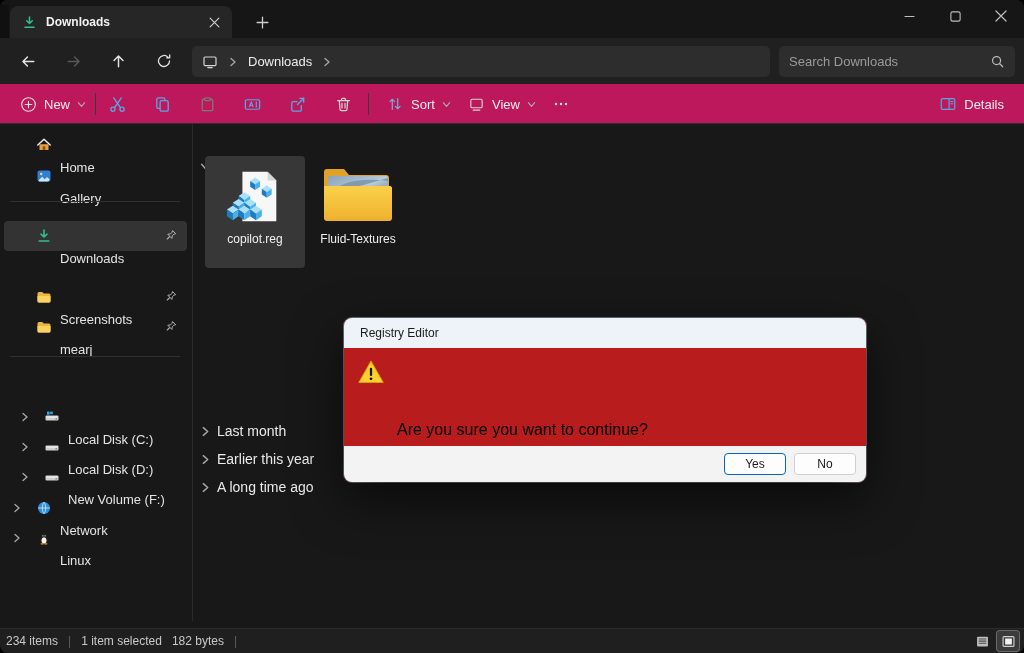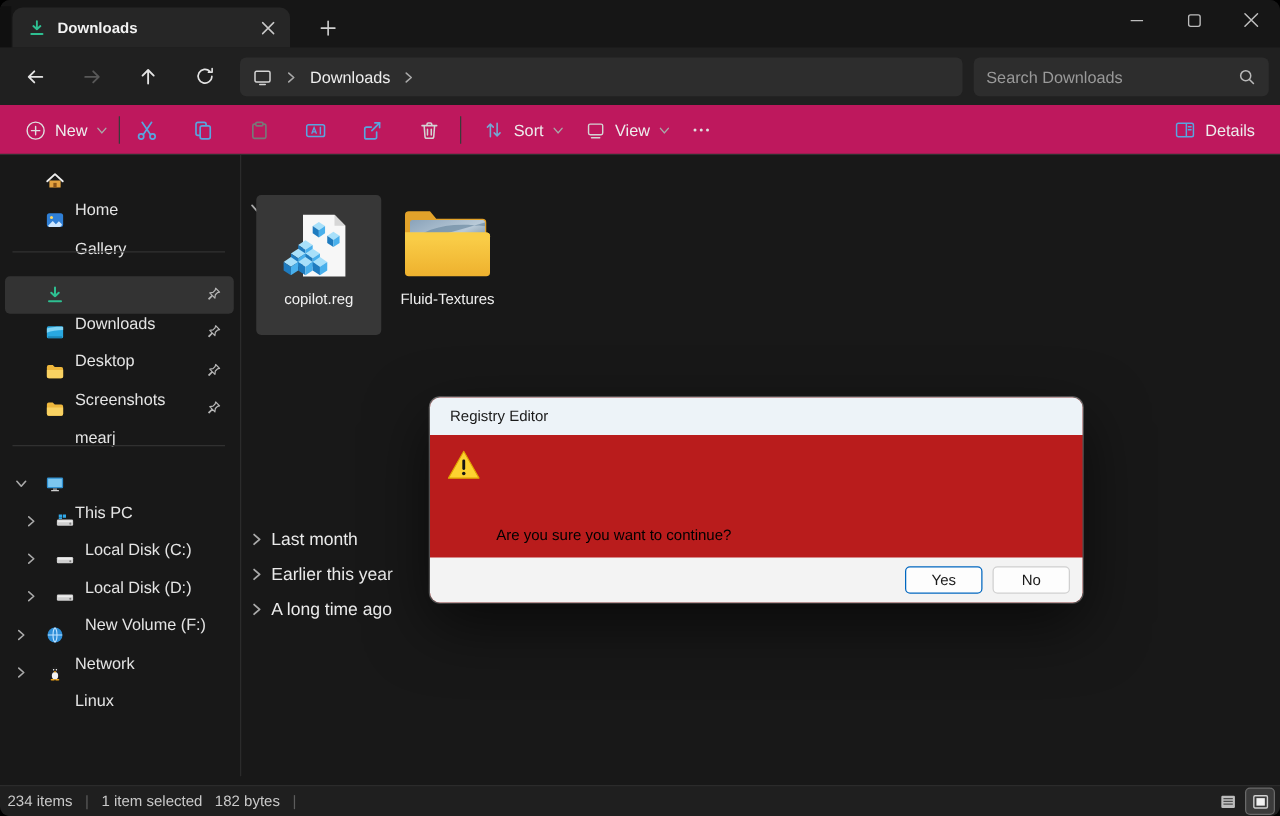--- a/index.html
+++ b/index.html
@@ -65,21 +65,21 @@
   .tile .t-label { font-size:12px; color:#f0f0f0; margin-top:4px; }
 
   
   .dialog { position:absolute; left:344px; top:318px; width:522px; height:164px; background:#b91c1c;
             border-radius:8px; box-shadow:0 18px 50px rgba(0,0,0,.6), 0 0 0 1px #707070; color:#000; }
   .dlg-title { height:30px; background:#edf3f8; border-radius:8px 8px 0 0; display:flex;
                align-items:center; padding-left:16px; font-size:12px; color:#1b1b1b; }
   .dlg-body { position:relative; height:98px; }
   .dlg-warn { position:absolute; left:13px; top:10px; width:28px; height:28px; }
   .dlg-msg { position:absolute; left:50px; top:9px; width:458px; font-size:12px; line-height:15.5px; color:#000; }
-  .dlg-question { position:absolute; left:53px; top:73px; font-size:12px; color:#000; }
+  .dlg-question { position:absolute; left:53px; top:73px; font-size:16px; color:#000; }
   .dlg-buttons { height:36px; background:#f3f3f3; border-radius:0 0 8px 8px; display:flex;
                  justify-content:flex-end; align-items:center; gap:8px; padding-right:10px; }
   .dlg-btn { width:62px; height:22px; background:#fdfdfd; border:1px solid #d0d0d0; border-radius:4px;
              font-size:12px; color:#1a1a1a; display:flex; align-items:center; justify-content:center;
              font-family:"Liberation Sans", sans-serif; }
   .dlg-btn.default { border-color:#0067c0; }
 
   
   .statusbar { position:absolute; left:0; top:628px; width:1024px; height:25px; background:#1f1f1f;
                border-top:1px solid #2b2b2b; display:flex; align-items:center; padding:0 6px;
@@ -321,31 +321,20 @@
       <svg class="si-icon" viewBox="0 0 16 16">
           <path d="M8 2v7M5 6.2L8 9l3-2.8" stroke="#2ebf91" stroke-width="1.6" fill="none" stroke-linecap="round" stroke-linejoin="round"></path>
           <path d="M3.2 13h9.6" stroke="#2ebf91" stroke-width="1.6" stroke-linecap="round"></path>
         </svg>
       <span class="si-label">Downloads</span>
       <svg class="si-pin" viewBox="0 0 16 16">
           <use href="#i-pin"></use>
         </svg>
     </div>
 
-    <div class="side-item" style="top:127px">
-      <svg class="si-icon" viewBox="0 0 16 16">
-          <rect x="1.5" y="3" width="13" height="9.5" rx="1.2" fill="#29a8e0"></rect>
-          <path d="M1.5 4.8C5 3.6 10 3.2 14.5 3.4V6C9.5 6 5 6.8 1.5 8.2z" fill="#7fd4f5"></path>
-          <rect x="2.4" y="11" width="11.2" height="1.5" fill="#1b86b8"></rect>
-        </svg>
-      <span class="si-label">Desktop</span>
-      <svg class="si-pin" viewBox="0 0 16 16">
-          <use href="#i-pin"></use>
-        </svg>
-    </div>
 
     <div class="side-item" style="top:158px">
       <svg class="si-icon" viewBox="0 0 16 16">
           <use href="#i-folder16"></use>
         </svg>
       <span class="si-label">Screenshots</span>
       <svg class="si-pin" viewBox="0 0 16 16">
           <use href="#i-pin"></use>
         </svg>
     </div>
@@ -355,32 +344,20 @@
           <use href="#i-folder16"></use>
         </svg>
       <span class="si-label">mearj</span>
       <svg class="si-pin" viewBox="0 0 16 16">
           <use href="#i-pin"></use>
         </svg>
     </div>
 
     <div class="side-sep" style="top:232px"></div>
 
-    <div class="side-item" style="top:248px">
-      <svg class="si-chev" viewBox="0 0 10 10" style="transform:rotate(90deg)">
-          <use href="#i-chev"></use>
-        </svg>
-      <svg class="si-icon" viewBox="0 0 16 16">
-          <rect x="1.5" y="3" width="13" height="8.6" rx="1" fill="#2f8fd0"></rect>
-          <rect x="2.5" y="4" width="11" height="6.6" fill="#7cc6ef"></rect>
-          <rect x="6.4" y="11.8" width="3.2" height="1" fill="#a8a8a8"></rect>
-          <rect x="4.8" y="13" width="6.4" height="1" rx="0.5" fill="#cfcfcf"></rect>
-        </svg>
-      <span class="si-label">This PC</span>
-    </div>
 
     <div class="side-item" style="top:278px">
       <svg class="si-chev ind" viewBox="0 0 10 10">
           <use href="#i-chev"></use>
         </svg>
       <svg class="si-icon ind" viewBox="0 0 16 16">
           <use href="#i-drive"></use>
           <rect x="3" y="2.6" width="2.6" height="2.6" fill="#31a8e8"></rect>
           <rect x="6.2" y="2.6" width="2.6" height="2.6" fill="#31a8e8"></rect>
           <rect x="3" y="5.4" width="2.6" height="0.8" fill="#31a8e8"></rect>

